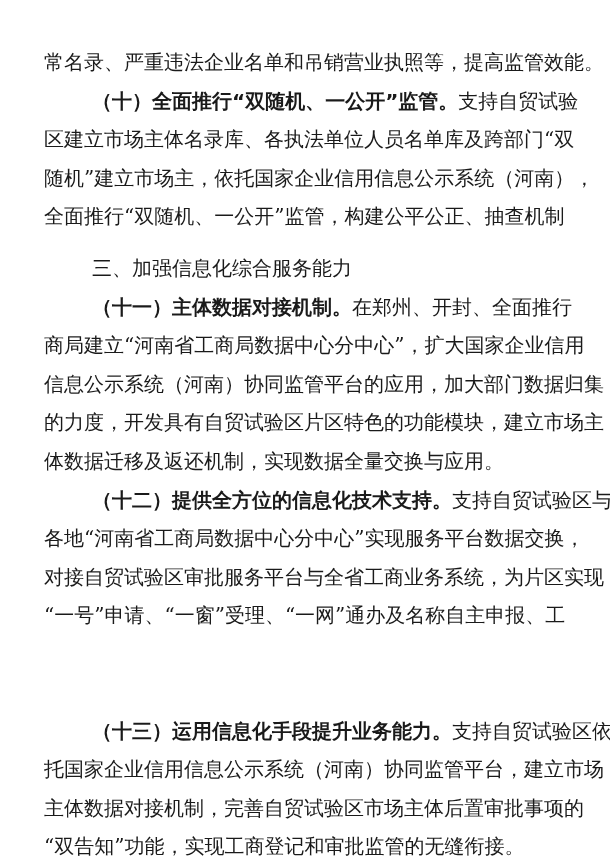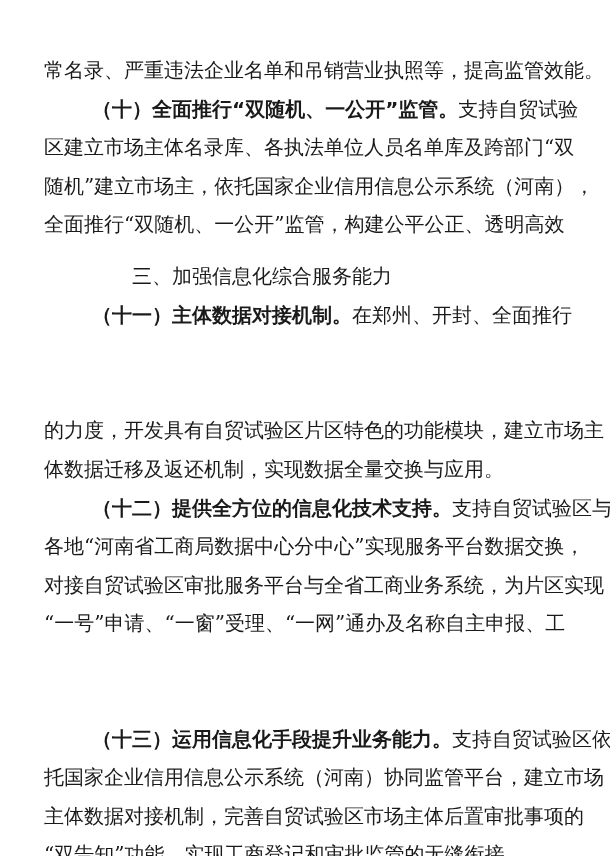--- a/index.html
+++ b/index.html
@@ -1,47 +1,49 @@
 <!DOCTYPE html>
 <html><head>
 <meta charset="utf-8">
 <style>
   html, body { margin: 0; padding: 0; }
   body {
     width: 610px; height: 856px; background: #ffffff; position: relative; overflow: hidden;
     color: #1a1a1a;
     font-family: "DejaVu Serif", "Liberation Serif", serif;
   }
-  .page { position: absolute; left: 0; top: 8px; width: 610px; height: 603px; }
+  .page { position: absolute; left: 0; top: 0; width: 610px; height: 603px; }
   .line {
     position: absolute; left: 44px; width: 510px;
     font-size: 20px; line-height: 24px; height: 24px;
     white-space: nowrap; text-align: justify; text-align-last: justify;
     letter-spacing: 0px;
   }
   .line.last { text-align-last: left; }
   .indent { left: 92px; width: 462px; }
-  .heading { font-family: "DejaVu Sans", "Liberation Sans", sans-serif; text-align-last: left; margin-left: 40px; }
+  .heading { font-family: "DejaVu Sans", "Liberation Sans", sans-serif; text-align-last: left; }
   .bold { font-weight: bold; font-family: "DejaVu Sans", "Liberation Sans", sans-serif; }
 </style>
 </head>
 <body>
 
 <div class="page">
   <div class="line" style="top:50px"><span>常名录、严重违法企业名单和吊销营业执照等，提高监管效能。</span></div>
 
   <div class="line indent" style="top:89px"><span class="bold">（十）全面推行“双随机、一公开”监管。</span><span>支持自贸试验</span></div>
   <div class="line" style="top:127px"><span>区建立市场主体名录库、各执法单位人员名单库及跨部门“双</span></div>
   <div class="line" style="top:166px"><span>随机”建立市场主，依托国家企业信用信息公示系统（河南），</span></div>
-  <div class="line" style="top:204px"><span>全面推行“双随机、一公开”监管，构建公平公正、透明高效</span></div>
+  <div class="line" style="top:204px"><span>全面推行“双随机、一公开”监管，构建公平公正、抽查机制</span></div>
 
   <div class="line indent heading" style="top:254px; top:253px;"></div>
   <div class="line indent heading" style="top:256px"><span>三、加强信息化综合服务能力</span></div>
 
   <div class="line indent" style="top:295px"><span class="bold">（十一）主体数据对接机制。</span><span>在郑州、开封、全面推行</span></div>
+  <div class="line" style="top:333px"><span>商局建立“河南省工商局数据中心分中心”，扩大国家企业信用</span></div>
+  <div class="line" style="top:372px"><span>信息公示系统（河南）协同监管平台的应用，加大部门数据归集</span></div>
   <div class="line" style="top:410px"><span>的力度，开发具有自贸试验区片区特色的功能模块，建立市场主</span></div>
   <div class="line last" style="top:449px"><span>体数据迁移及返还机制，实现数据全量交换与应用。</span></div>
 
   <div class="line indent" style="top:488px"><span class="bold">（十二）提供全方位的信息化技术支持。</span><span>支持自贸试验区与</span></div>
   <div class="line" style="top:526px"><span>各地“河南省工商局数据中心分中心”实现服务平台数据交换，</span></div>
   <div class="line" style="top:565px"><span>对接自贸试验区审批服务平台与全省工商业务系统，为片区实现</span></div>
   <div class="line" style="top:603px"><span>“一号”申请、“一窗”受理、“一网”通办及名称自主申报、工</span></div>
 
   <div class="line indent" style="top:719px"><span class="bold">（十三）运用信息化手段提升业务能力。</span><span>支持自贸试验区依</span></div>
   <div class="line" style="top:757px"><span>托国家企业信用信息公示系统（河南）协同监管平台，建立市场</span></div>

